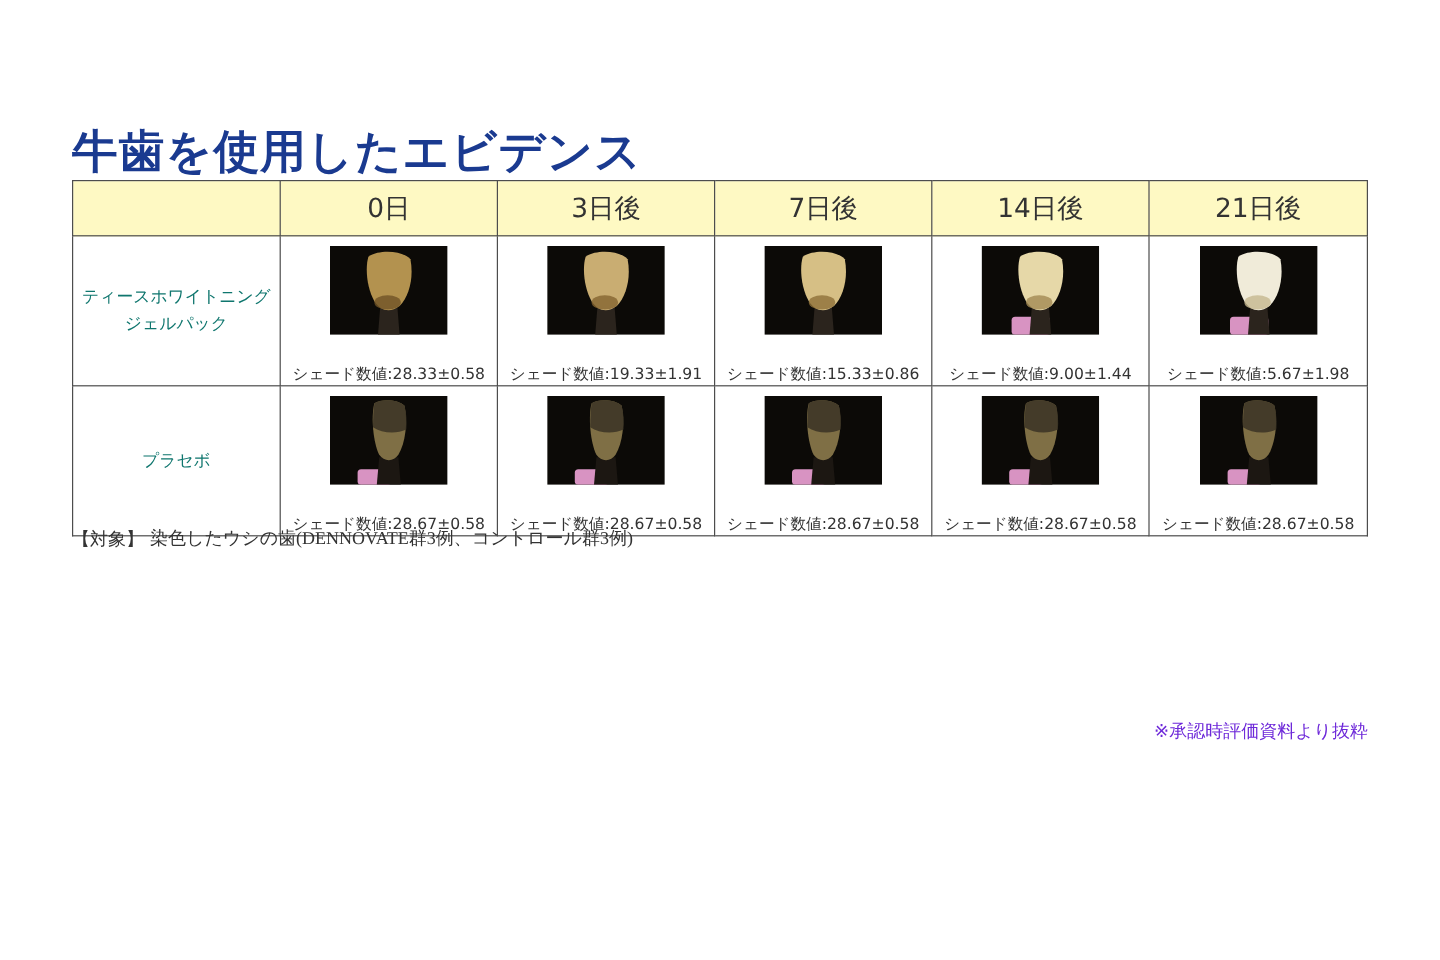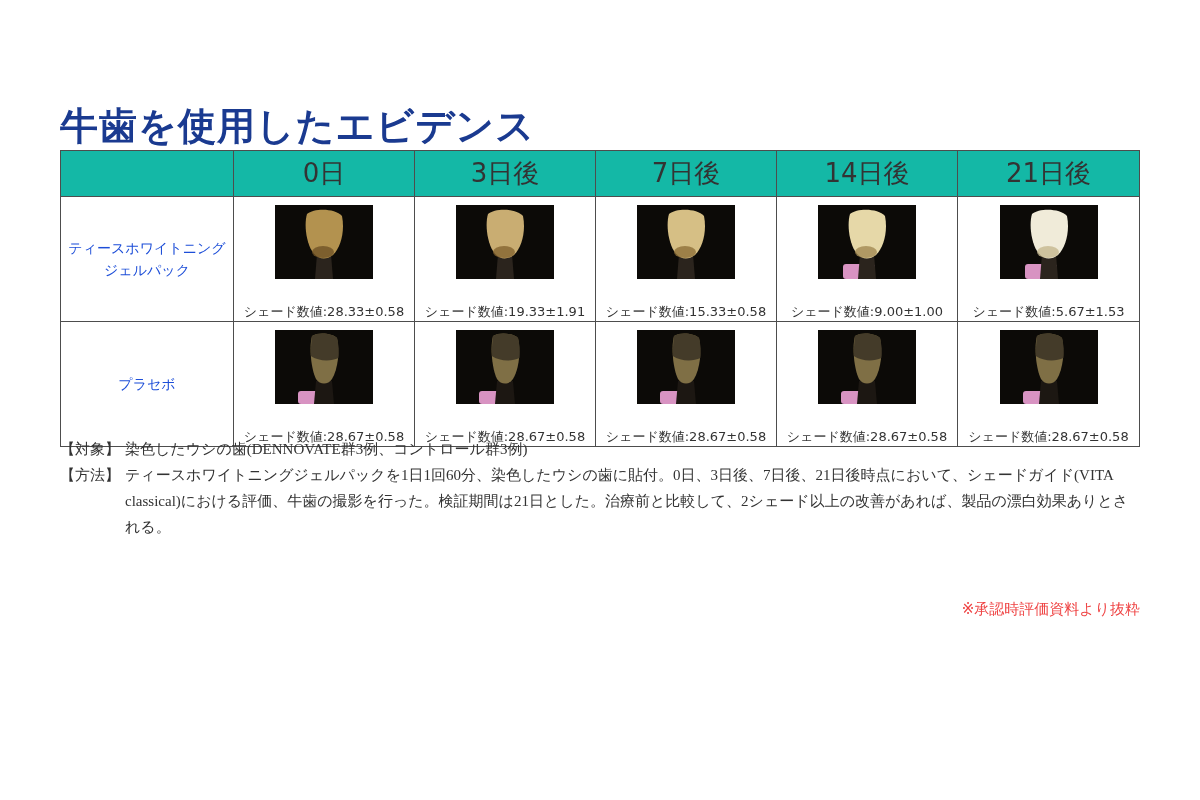--- a/index.html
+++ b/index.html
@@ -15,46 +15,46 @@
     color:#1a3a90;white-space:nowrap;
   }
   table.evidence{
     position:absolute;left:60px;top:150px;
     border-collapse:collapse;table-layout:fixed;width:1080px;
   }
   table.evidence th,table.evidence td{
     border:1.5px solid #4d4d4d;padding:0;vertical-align:middle;
   }
   th.day-header{
-    height:45px;font-size:26px;font-weight:500;color:#333333;
-    text-align:center;background:#14b8a6;
+    height:45px;font-size:22px;font-weight:500;color:#333333;
+    text-align:center;background:#fef9c3;
   }
   td.row-label{
     height:112px;text-align:center;font-size:14px;line-height:22px;
-    color:#1d4ed8;white-space:pre-line;
+    color:#0f766e;white-space:pre-line;
   }
   td.photo-cell{height:112px;}
   .photo-wrap{
     display:flex;flex-direction:column;align-items:center;
     justify-content:flex-start;padding-top:8px;
   }
   .tooth-photo{display:block;}
   .shade-label{
     margin-top:24px;font-size:13px;color:#333333;white-space:nowrap;
   }
   .notes{
     position:absolute;left:60px;top:436px;width:1082px;
     font-size:15px;line-height:26px;color:#333333;
   }
   .note-row{display:flex;align-items:flex-start;justify-content:flex-end;}
   .note-label{flex:0 0 65px;white-space:nowrap;}
   .note-text{flex:1;white-space:pre-line;font-family:Liberation Serif, serif;}
   .footnote{
     position:absolute;right:60px;top:600px;
-    font-size:15px;color:#ef4444;
+    font-size:15px;color:#6d28d9;
   }
 </style>
 </head>
 <body>
 
 <div class="page">
 
   <h1 class="page-title">牛歯を使用したエビデンス</h1>
 
   <table class="evidence">
@@ -109,47 +109,47 @@
 
         <td class="photo-cell">
           <div class="photo-wrap">
             <svg class="tooth-photo" width="98" height="74" viewBox="0 0 98 74">
               <rect x="0" y="0" width="98" height="74" fill="#0c0a07"></rect>
               <rect x="25" y="59" width="32" height="15" rx="3" fill="none"></rect>
               <path d="M42,49 L56,49 L58,74 L40,74 Z" fill="#2b241d"></path>
               <path d="M32,9 C39,3 60,3 67,11 C70,26 66,42 58,50 C50,56 42,54 37,46 C31,36 29,19 32,9 Z" fill="#d6bf85"></path>
               <ellipse cx="48" cy="47" rx="11" ry="6" opacity="0.8" fill="#8f7038"></ellipse>
             </svg>
-            <div class="shade-label">シェード数値:15.33±0.58</div>
+            <div class="shade-label">シェード数値:15.33±0.86</div>
           </div>
         </td>
 
         <td class="photo-cell">
           <div class="photo-wrap">
             <svg class="tooth-photo" width="98" height="74" viewBox="0 0 98 74">
               <rect x="0" y="0" width="98" height="74" fill="#0c0a07"></rect>
               <rect x="25" y="59" width="32" height="15" rx="3" fill="#d893c2"></rect>
               <path d="M42,49 L56,49 L58,74 L40,74 Z" fill="#2b241d"></path>
               <path d="M32,9 C39,3 60,3 67,11 C70,26 66,42 58,50 C50,56 42,54 37,46 C31,36 29,19 32,9 Z" fill="#e6d8a8"></path>
               <ellipse cx="48" cy="47" rx="11" ry="6" opacity="0.8" fill="#a38a52"></ellipse>
             </svg>
-            <div class="shade-label">シェード数値:9.00±1.00</div>
+            <div class="shade-label">シェード数値:9.00±1.44</div>
           </div>
         </td>
 
         <td class="photo-cell">
           <div class="photo-wrap">
             <svg class="tooth-photo" width="98" height="74" viewBox="0 0 98 74">
               <rect x="0" y="0" width="98" height="74" fill="#0c0a07"></rect>
               <rect x="25" y="59" width="32" height="15" rx="3" fill="#d893c2"></rect>
               <path d="M42,49 L56,49 L58,74 L40,74 Z" fill="#2b241d"></path>
               <path d="M32,9 C39,3 60,3 67,11 C70,26 66,42 58,50 C50,56 42,54 37,46 C31,36 29,19 32,9 Z" fill="#f0ebd9"></path>
               <ellipse cx="48" cy="47" rx="11" ry="6" opacity="0.8" fill="#c5b88e"></ellipse>
             </svg>
-            <div class="shade-label">シェード数値:5.67±1.53</div>
+            <div class="shade-label">シェード数値:5.67±1.98</div>
           </div>
         </td>
       </tr>
 
       <tr>
         <td class="row-label">プラセボ</td>
 
         <td class="photo-cell">
           <div class="photo-wrap">
             <svg class="tooth-photo" width="98" height="74" viewBox="0 0 98 74">
@@ -216,21 +216,17 @@
         </td>
       </tr>
     </tbody>
   </table>
 
   <div class="notes">
     <div class="note-row">
       <div class="note-label">【対象】</div>
       <div class="note-text">染色したウシの歯(DENNOVATE群3例、コントロール群3例)</div>
     </div>
-    <div class="note-row">
-      <div class="note-label">【方法】</div>
-      <div class="note-text">ティースホワイトニングジェルパックを1日1回60分、染色したウシの歯に貼付。0日、3日後、7日後、21日後時点において、シェードガイド(VITA classical)における評価、牛歯の撮影を行った。検証期間は21日とした。治療前と比較して、2シェード以上の改善があれば、製品の漂白効果ありとされる。</div>
-    </div>
   </div>
 
   <div class="footnote">※承認時評価資料より抜粋</div>
 
 </div>
 
 </body></html>

